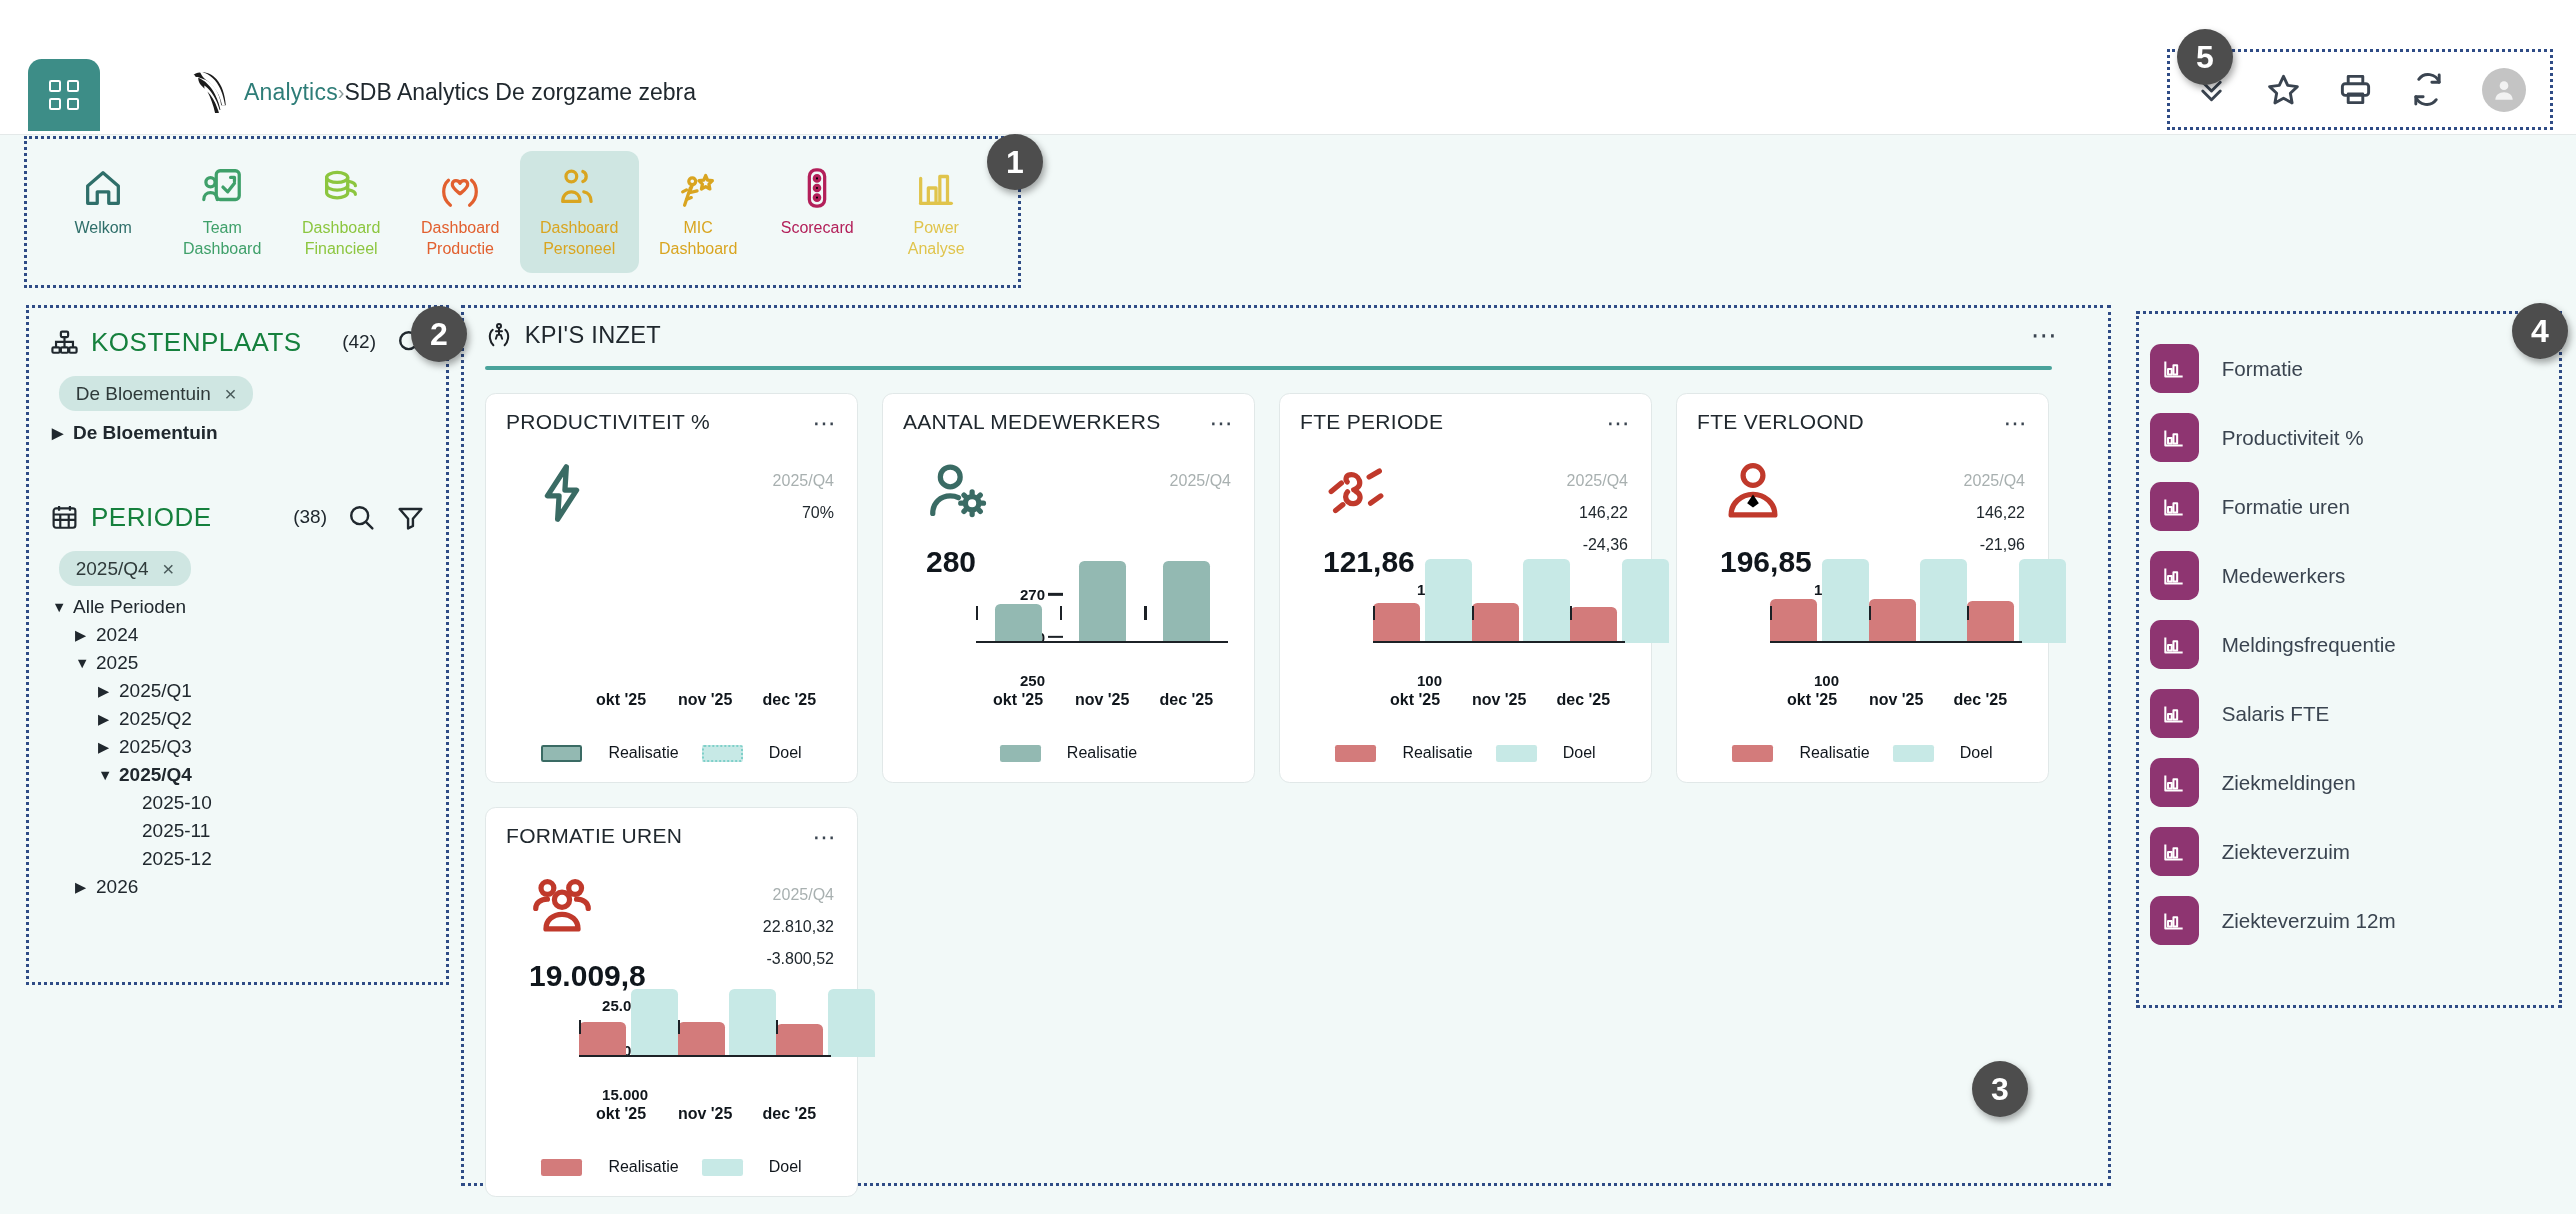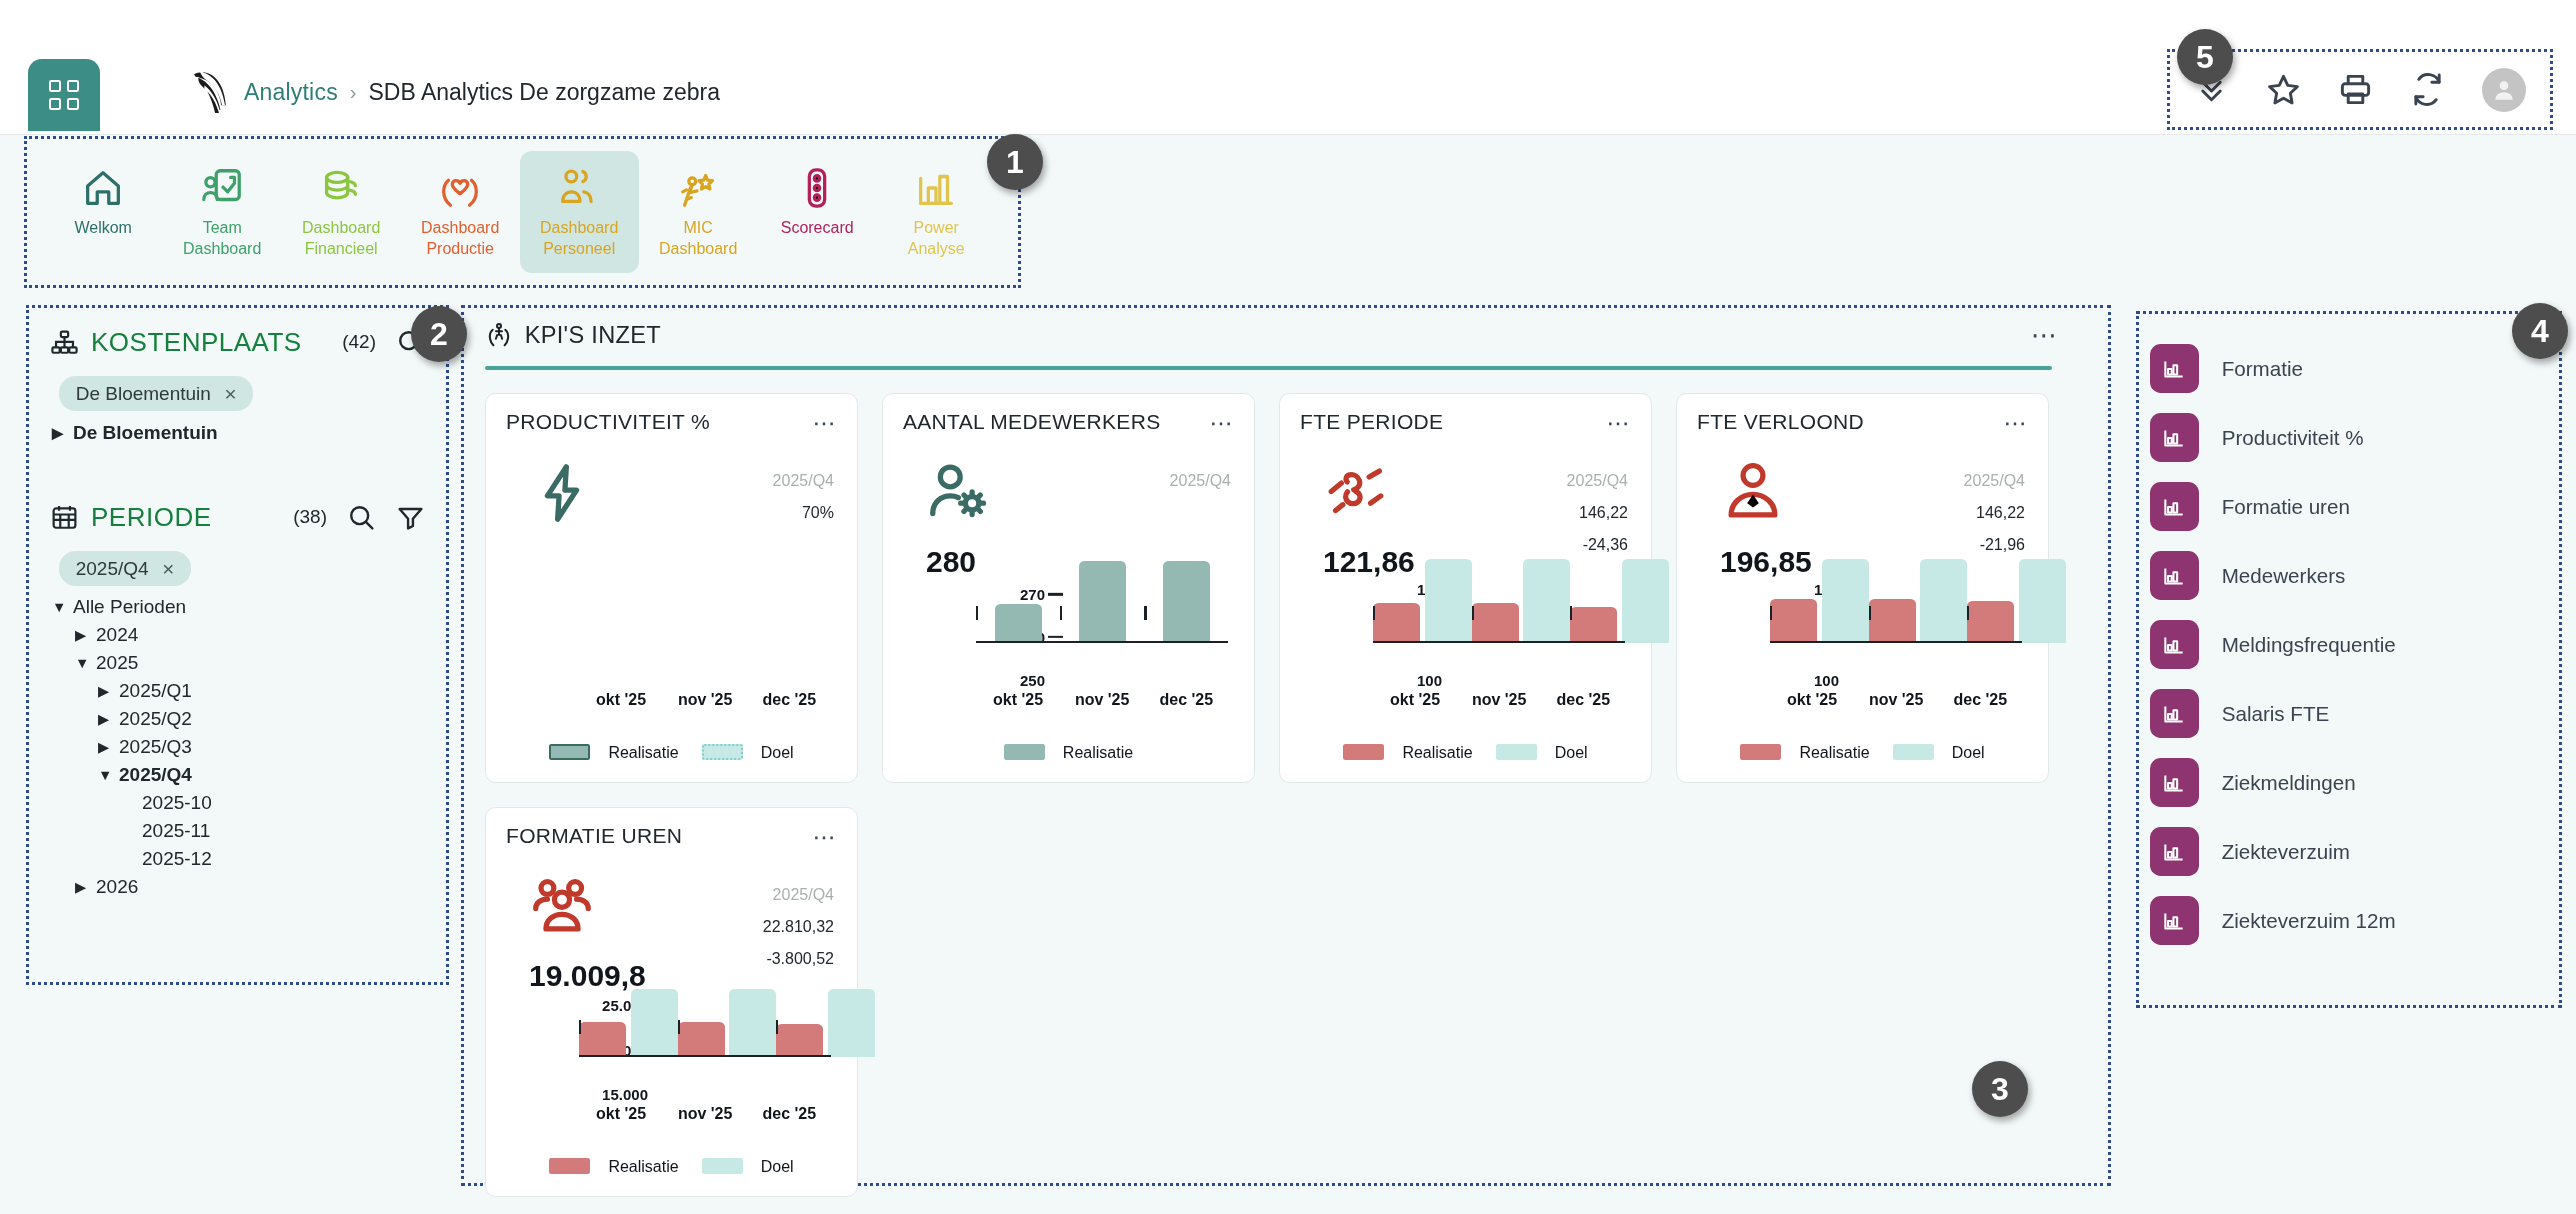--- a/index.html
+++ b/index.html
@@ -18,21 +18,21 @@
   }
   .waffle {
     position: absolute; left: 28px; top: 59px; width: 72px; height: 72px;
     background: #3d8d87; border-radius: 13.7px 13.7px 0 0;
     display: flex; align-items: center; justify-content: center;
   }
   .waffle-grid { display: grid; grid-template-columns: 12px 12px; grid-gap: 5.3px; }
   .waffle-grid i { display: block; width: 12px; height: 12px; border: 2.3px solid #fff; border-radius: 2.3px; }
 
   .zebra { position: absolute; left: 187px; top: 67px; width: 50px; height: 49px; }
-  .crumbs { position: absolute; left: 244px; top: 79px; display: flex; align-items: center; gap: 12px; }
+  .crumbs { position: absolute; left: 244px; top: 79px; display: flex; align-items: center; gap: 0; }
   .crumb-link { color: #2e7d78; font-size: 23px; letter-spacing: 0.2px; cursor: pointer; }
   .crumb-sep { color: #8a9a9a; font-size: 20px; }
   .crumb-cur { color: #20282e; font-size: 23px; }
 
   .toolbar {
     position: absolute; right: 29px; top: 55px; height: 69px;
     display: flex; align-items: center; gap: 37px; padding: 0 21px;
     outline: 3.8px dotted #2f4c86; outline-offset: 3px;
   }
   .tb-ico { width: 35px; height: 35px; color: #3a4450; cursor: pointer; }
@@ -119,21 +119,21 @@
   .bar { width: 47px; border-radius: 5.3px 5.3px 0 0; }
   .bar.real-t { background: #93b9b2; }
   .bar.real-r { background: #d37b7b; }
   .bar.doel { background: #c7e9e6; }
   .tick { position: absolute; bottom: 23px; width: 2.3px; height: 13.7px; background: #1c2126; }
   .xlabs { position: absolute; left: 73px; right: 9px; bottom: 7.6px; display: flex; }
   .xlab { flex: 1; text-align: center; font-size: 16px; color: #10161c; font-weight: bold; }
   .dotline { position: absolute; left: 88px; right: 9px; height: 4.6px; background: repeating-linear-gradient(to right, #9fd9d4 0 6px, transparent 6px 16.7px); }
 
   .legend { position: absolute; left: 0; right: 0; bottom: 20px; display: flex; justify-content: center; gap: 23px; }
-  .lg { display: flex; align-items: flex-start; gap: 18px; font-size: 16px; color: #10161c; }
+  .lg { display: flex; align-items: flex-end; gap: 26px; font-size: 16px; color: #10161c; }
   .sw { width: 41px; height: 16.7px; border-radius: 2.3px; }
   .sw.outline-t { background: #93b9b2; border: 2.3px solid #3a6b64; }
   .sw.dot-d { background: #d7f0ee; border: 2.3px dotted #7fd0c9; }
 
   
   .rightpanel {
     position: absolute; left: 2139px; top: 314px; width: 420px; height: 691px;
     outline: 3.8px dotted #2f4c86;
   }
   .rhead { display: flex; align-items: center; padding: 13.7px 0 0 16.7px; }

